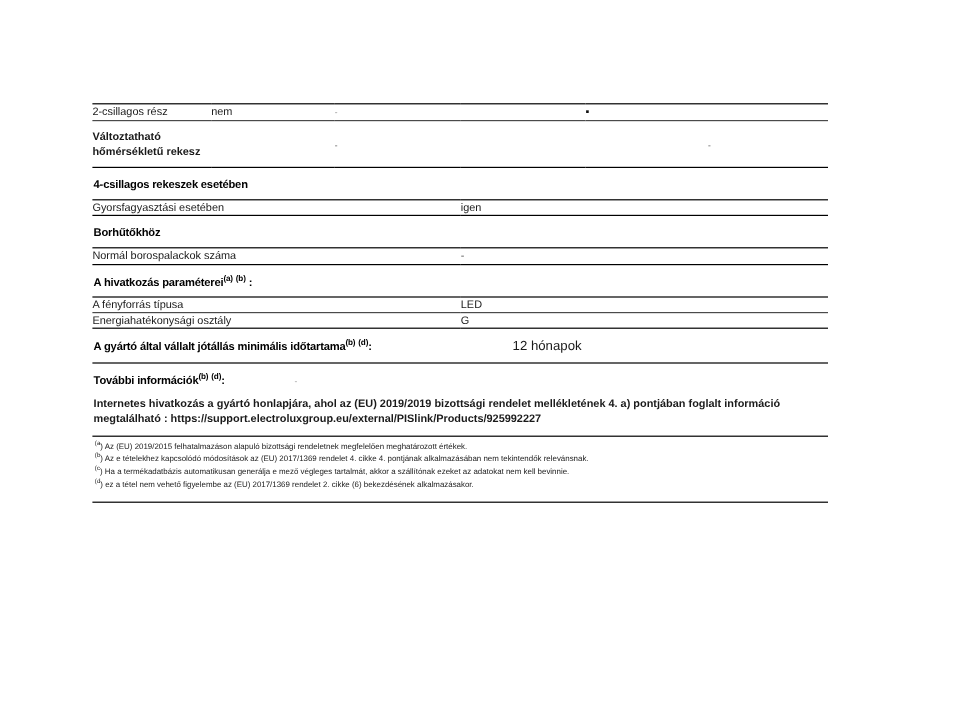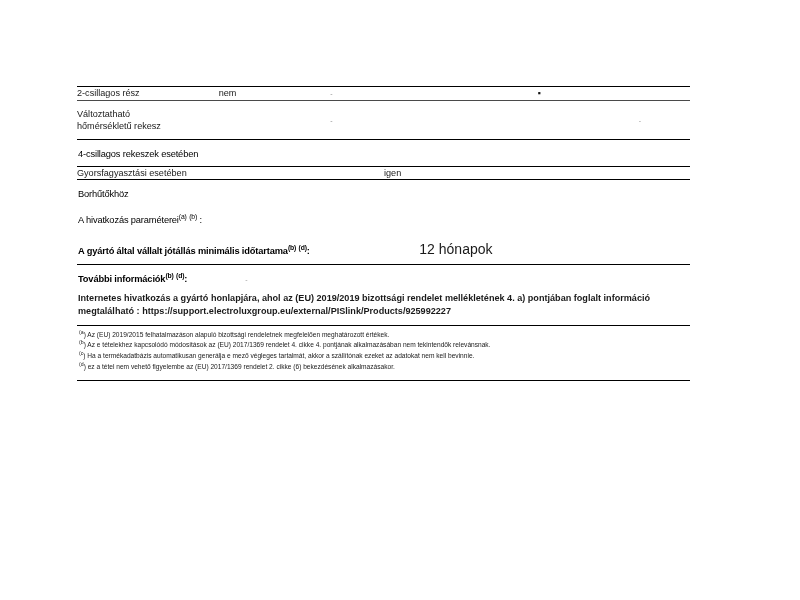--- a/index.html
+++ b/index.html
@@ -51,41 +51,41 @@
 
   
   .vsep { border-left: 1.15px solid #000; }
 
   .cell {
     font-size: 9.1px;
     line-height: 1.32;
     padding: 5px 6px 5px 7px;
     color: #1a1a1a;
   }
-  .cell.center { text-align: center; padding-left: 0; padding-right: 0; }
-  .cell.tall   { padding-top: 7px; padding-bottom: 7px; }
+  .cell.center { text-align: left; padding-left: 0; padding-right: 0; }
+  .cell.tall   { padding-top: 7px; padding-bottom: 7px; font-weight: bold; }
 
   .dash {
     color: #555;
     font-size: 9px;
   }
   .dash.tiny {
     color: #8d8d8d;
     font-size: 7px;
   }
   .dash.dark {
     color: #111;
     font-size: 9px;
     font-weight: 700;
   }
 
   
   .section-head {
     font-size: 9.3px;
-    font-weight: 400;
+    font-weight: 700;
     color: #000;
     padding: 9px 0 7px 1px;
     letter-spacing: -0.15px;
   }
   .section-head sup {
     font-size: 6.8px;
     vertical-align: super;
     line-height: 0;
   }
 
@@ -96,21 +96,21 @@
     padding: 9px 0 7px 1px;
   }
   .warranty .w-label {
     font-size: 9.3px;
     font-weight: 700;
     color: #000;
     letter-spacing: -0.15px;
     flex: 0 0 auto;
   }
   .warranty .w-value {
-    font-size: 14px;
+    font-size: 11px;
     font-weight: 400;
     color: #1a1a1a;
     flex: 1 1 auto;
     text-align: center;
     padding-right: 88px;
   }
   .warranty sup {
     font-size: 6.8px;
     vertical-align: super;
     line-height: 0;
@@ -214,25 +214,53 @@
       <tbody>
           <tr class="rule-bottom">
         <td class="cell">Gyorsfagyasztási esetében</td>
         <td class="cell vsep">igen</td>
       </tr>
     </tbody>
       </table>
 
     <div class="section-head">Borhűtőkhöz</div>
 
+    <table class="tbl rule-top">
+      <colgroup>
+          <col style="width:307px">
+          <col style="width:306px">
+        </colgroup>
+      <tbody>
+          <tr class="rule-bottom">
+        <td class="cell">Normál borospalackok száma</td>
+        <td class="cell vsep"><span class="dash">-</span></td>
+      </tr>
+    </tbody>
+      </table>
 
     <div class="section-head">
       <span>A hivatkozás paraméterei</span><sup>(<span>a</span>)</sup> <sup>(<span>b</span>)</sup><span> :</span>
     </div>
 
+    <table class="tbl rule-top">
+      <colgroup>
+          <col style="width:307px">
+          <col style="width:306px">
+        </colgroup>
+      <tbody>
+          <tr class="rule-thin">
+        <td class="cell">A fényforrás típusa</td>
+        <td class="cell vsep">LED</td>
+      </tr>
+      <tr class="rule-bottom">
+        <td class="cell">Energiahatékonysági osztály</td>
+        <td class="cell vsep">G</td>
+      </tr>
+    </tbody>
+      </table>
 
     <div class="warranty">
       <span class="w-label"><span>A gyártó által vállalt jótállás minimális időtartama</span><sup>(<span>b</span>)</sup> <sup>(<span>d</span>)</sup><span>:</span></span>
       <span class="w-value">12 hónapok</span>
     </div>
 
     <div class="rule-top"></div>
 
     <div class="further">
       <span class="f-label"><span>További információk</span><sup>(<span>b</span>)</sup> <sup>(<span>d</span>)</sup><span>:</span></span>

